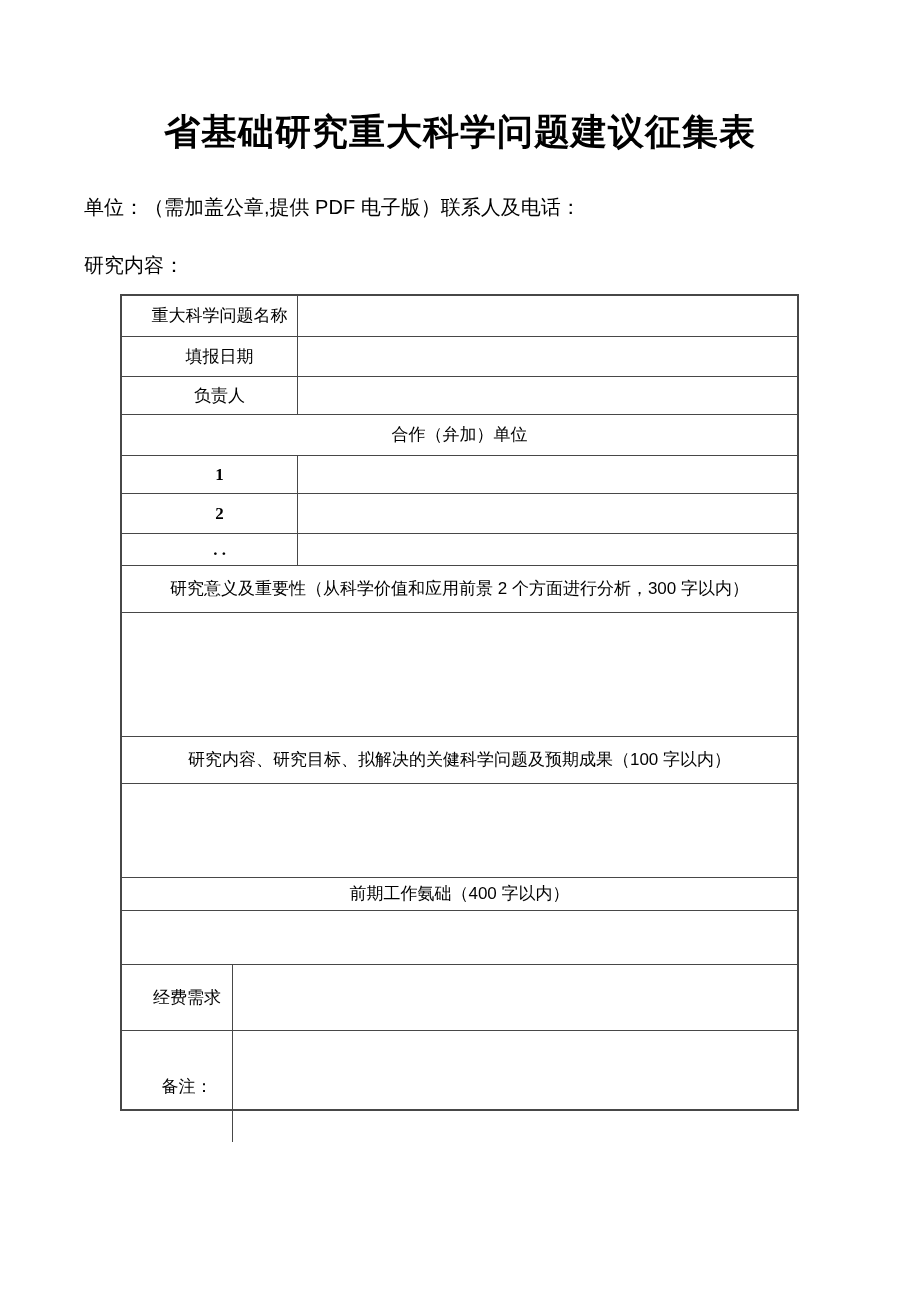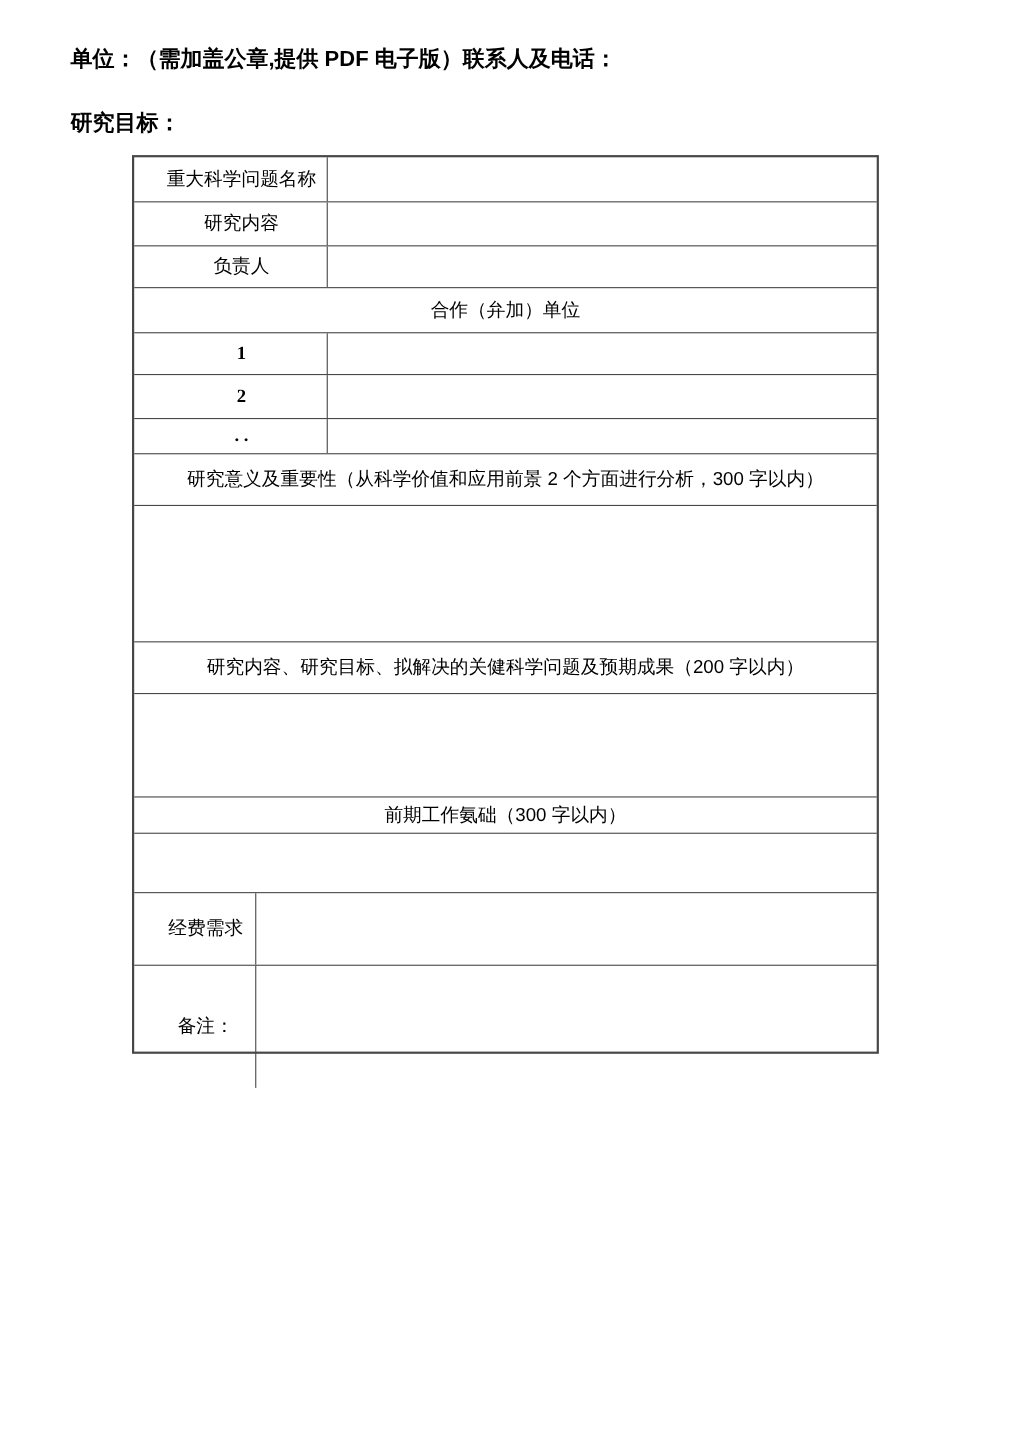--- a/index.html
+++ b/index.html
@@ -18,23 +18,23 @@
   .doc-title {
     margin: 110px 0 0 0;
     width: 920px;
     text-align: center;
     font-size: 36px;
     font-weight: bold;
     line-height: 1.2;
     letter-spacing: 1px;
   }
   .meta-line {
-    margin-left: 64px;
+    margin-left: 84px;
     font-size: 20px;
-    font-weight: 700;
+    font-weight: 400;
     line-height: 1.4;
   }
   .meta-unit { margin-top: 40px; }
   .meta-date { margin-top: 30px; }
   .form-table {
     margin: 15px 0 0 120px;
     width: 679px;
     border: 2px solid #474747;
     box-sizing: border-box;
   }
@@ -86,34 +86,35 @@
   .h33  { height: 33px; }
   .h54  { height: 54px; }
   .h66  { height: 66px; }
   .h79  { height: 79px; flex-direction: column; }
 </style>
 </head>
 <body>
 
 <div>
 
+  <h1 class="doc-title">省基础研究重大科学问题建议征集表</h1>
 
   <div class="meta-line meta-unit">单位：（需加盖公章,提供 PDF 电子版）联系人及电话：</div>
 
-  <div class="meta-line meta-date">研究目标：</div>
+  <div class="meta-line meta-date">研究内容：</div>
 
   <div class="form-table">
 
     <div class="row h40">
       <div class="cell label">重大科学问题名称</div>
       <div class="cell input"></div>
     </div>
 
     <div class="row h40">
-      <div class="cell label">研究内容</div>
+      <div class="cell label">填报日期</div>
       <div class="cell input"></div>
     </div>
 
     <div class="row h38">
       <div class="cell label">负责人</div>
       <div class="cell input"></div>
     </div>
 
     <div class="row h41">
       <div class="cell full">合作（弁加）单位</div>
@@ -136,29 +137,29 @@
 
     <div class="row h47">
       <div class="cell full">研究意义及重要性（从科学价值和应用前景 2 个方面进行分析，300 字以内）</div>
     </div>
 
     <div class="row h124">
       <div class="cell full input"></div>
     </div>
 
     <div class="row h47">
-      <div class="cell full">研究内容、研究目标、拟解决的关健科学问题及预期成果（200 字以内）</div>
+      <div class="cell full">研究内容、研究目标、拟解决的关健科学问题及预期成果（100 字以内）</div>
     </div>
 
     <div class="row h94">
       <div class="cell full input"></div>
     </div>
 
     <div class="row h33">
-      <div class="cell full">前期工作氨础（300 字以内）</div>
+      <div class="cell full">前期工作氨础（400 字以内）</div>
     </div>
 
     <div class="row h54">
       <div class="cell full input"></div>
     </div>
 
     <div class="row h66">
       <div class="cell label narrow">经费需求</div>
       <div class="cell input"></div>
     </div>

